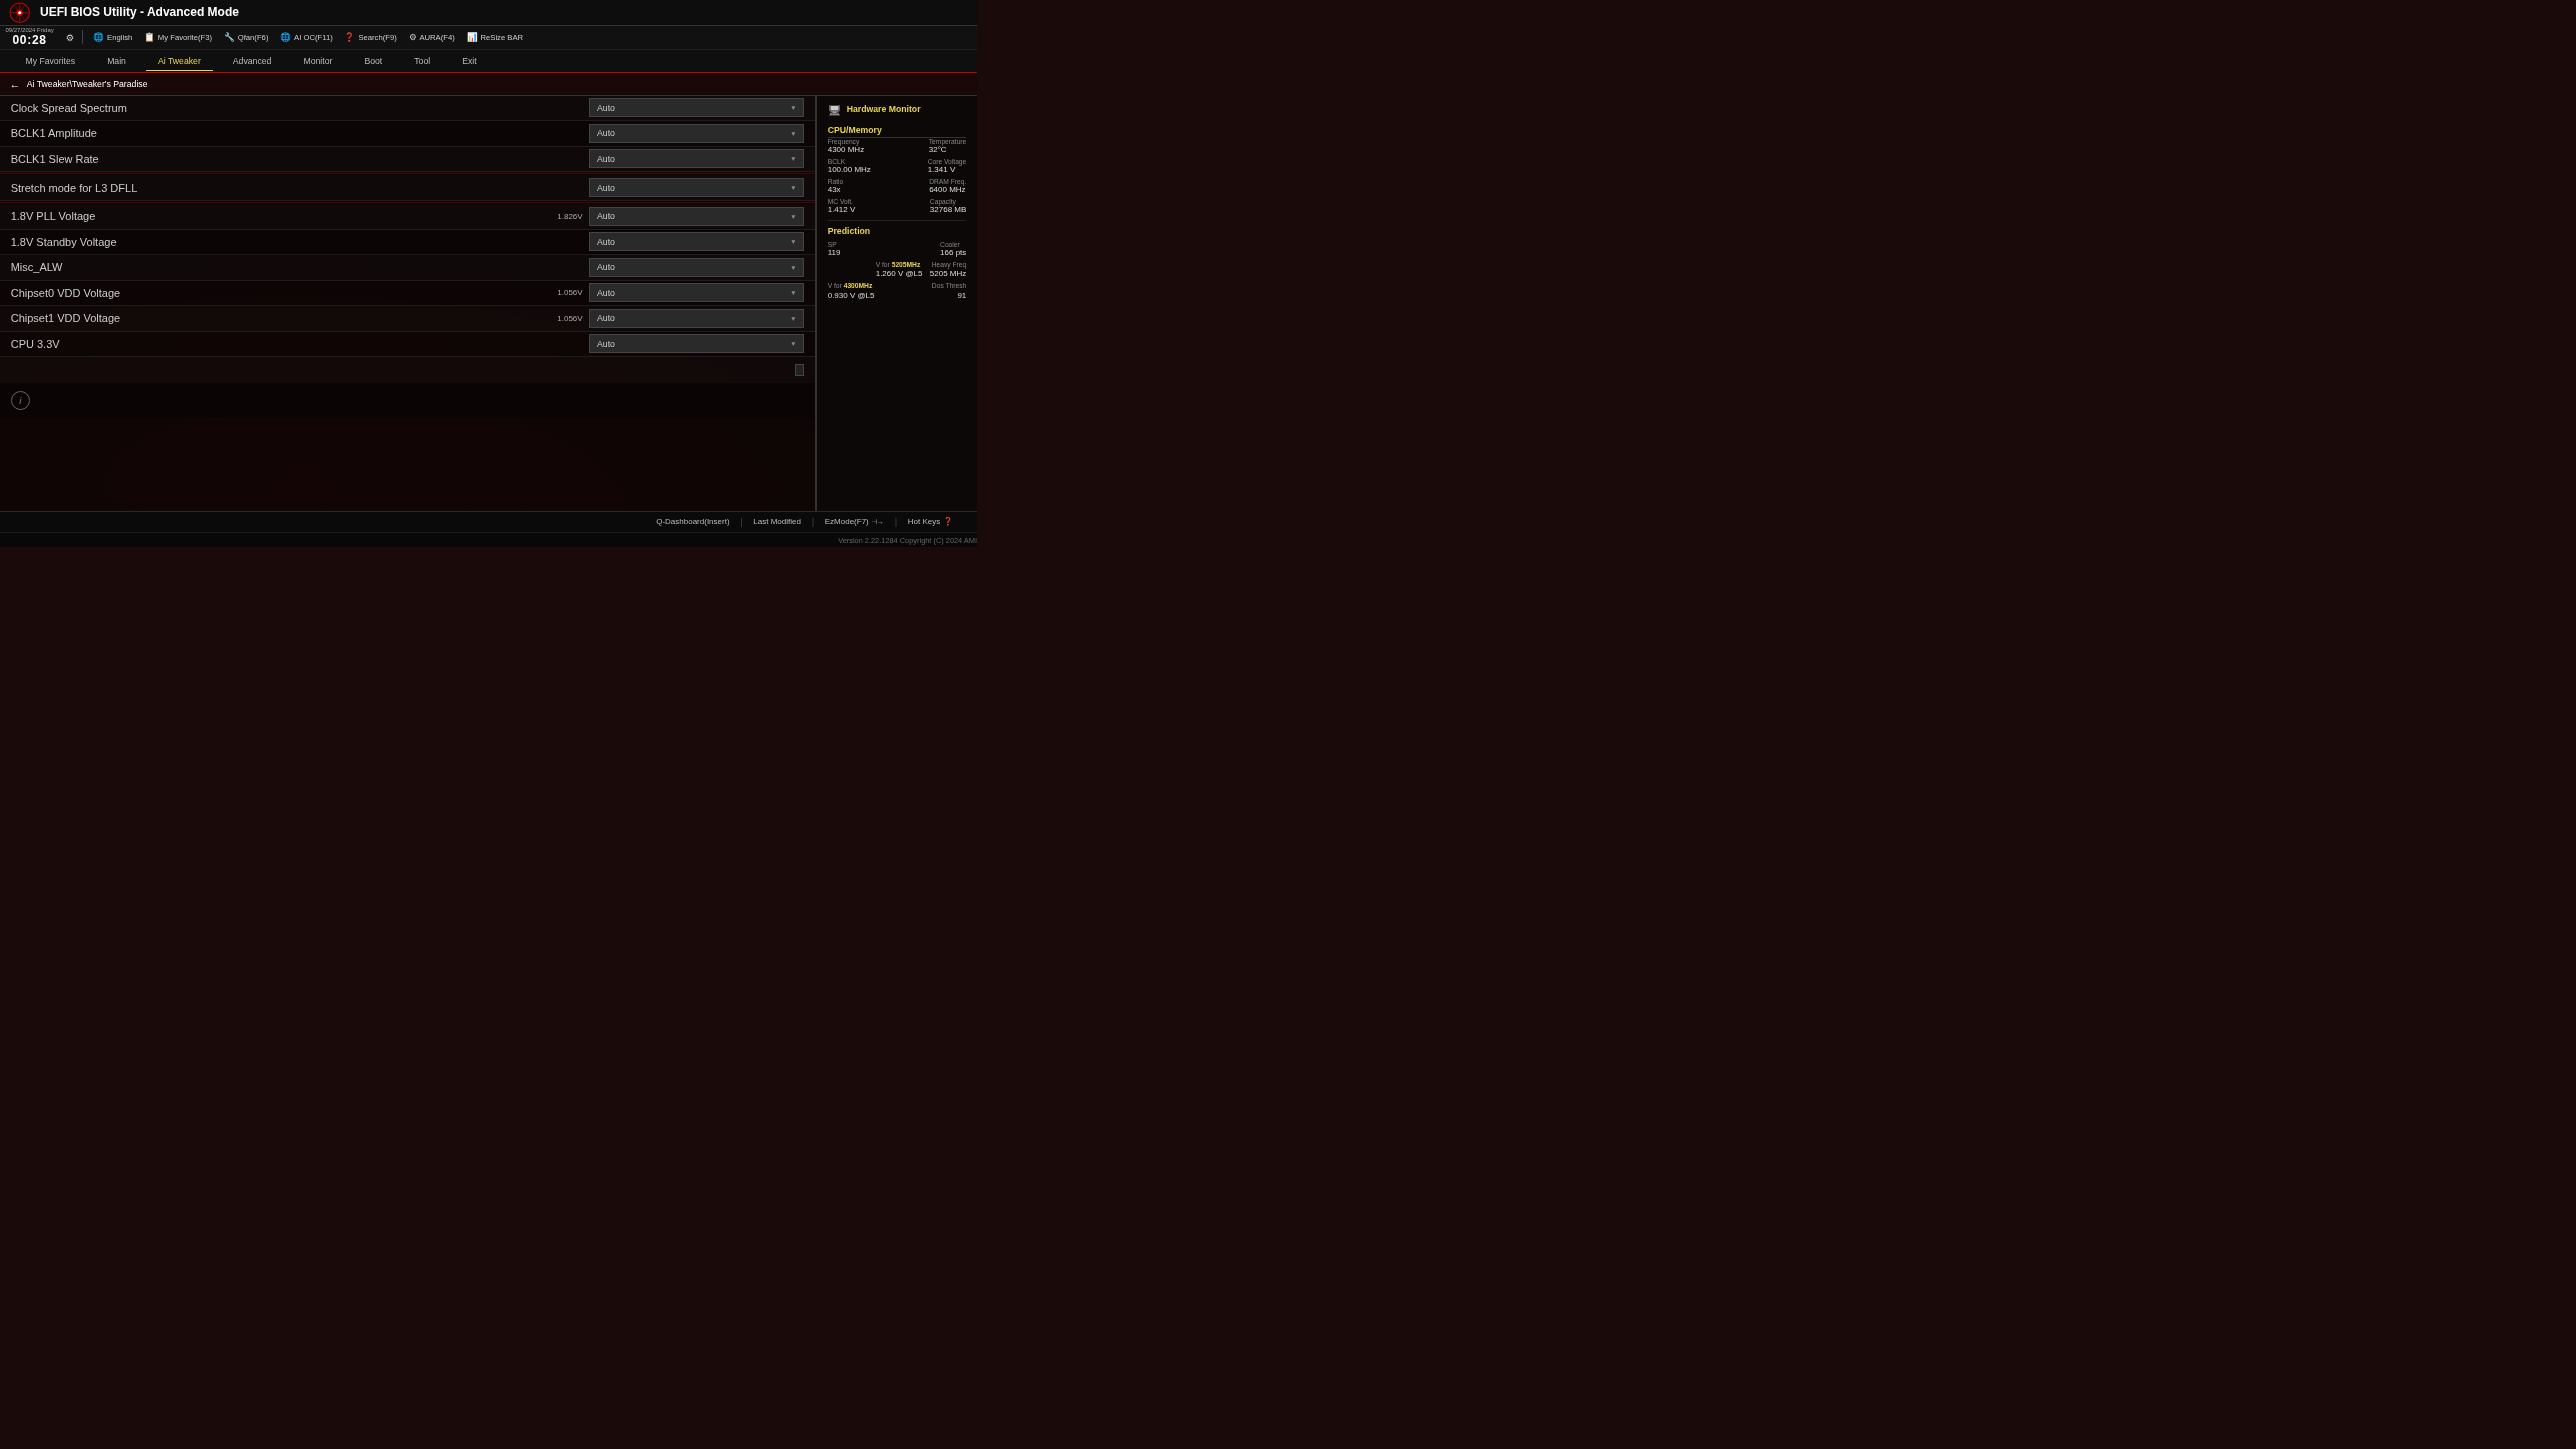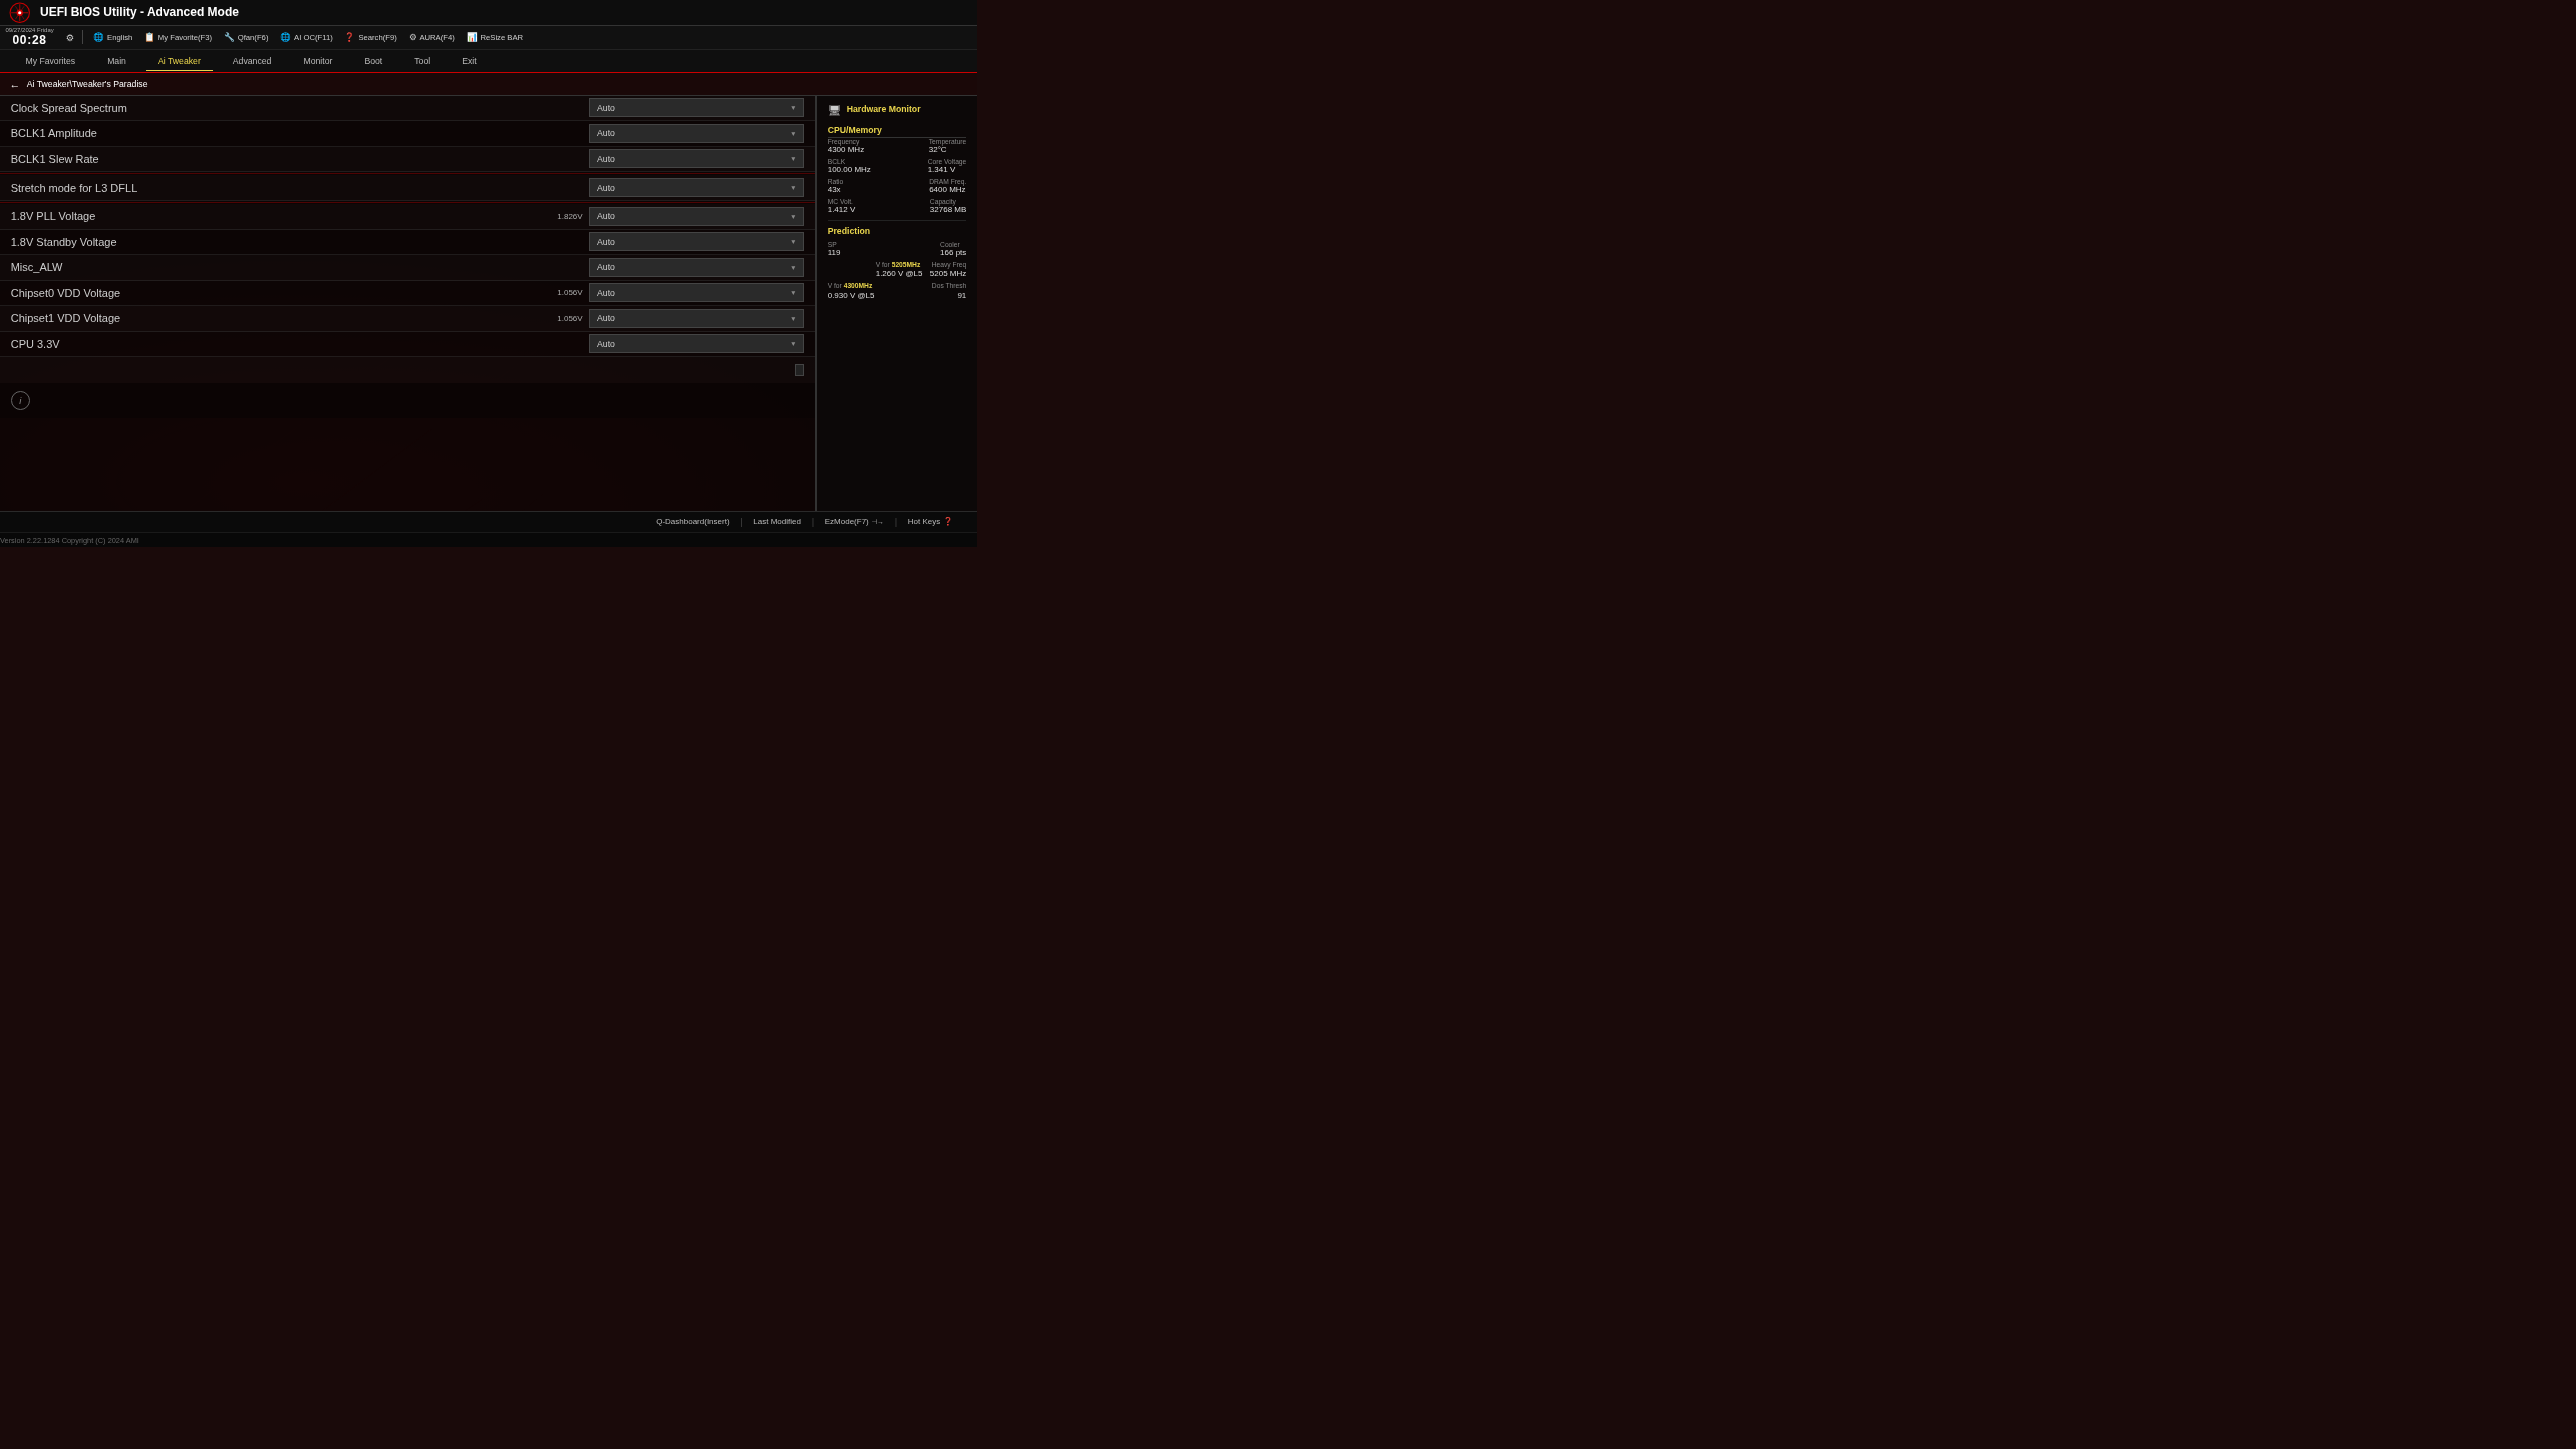--- a/index.html
+++ b/index.html
@@ -247,21 +247,21 @@
     }
     .statusbar-sep { color: #444; font-size: 9.4px; }
 
     
     .footer {
       position: relative; z-index: 10;
       background: #080808;
       height: 14.8px;
       display: flex;
       align-items: center;
-      justify-content: flex-start;
+      justify-content: flex-end;
       border-top: 0.7px solid #1a1a1a;
     }
     .footer-text { color: #666; font-size: 7.4px; }
 
     
     .info-area {
       position: relative; z-index: 10;
       padding: 8px 10.7px;
       background: rgba(10, 5, 5, 0.85);
     }

